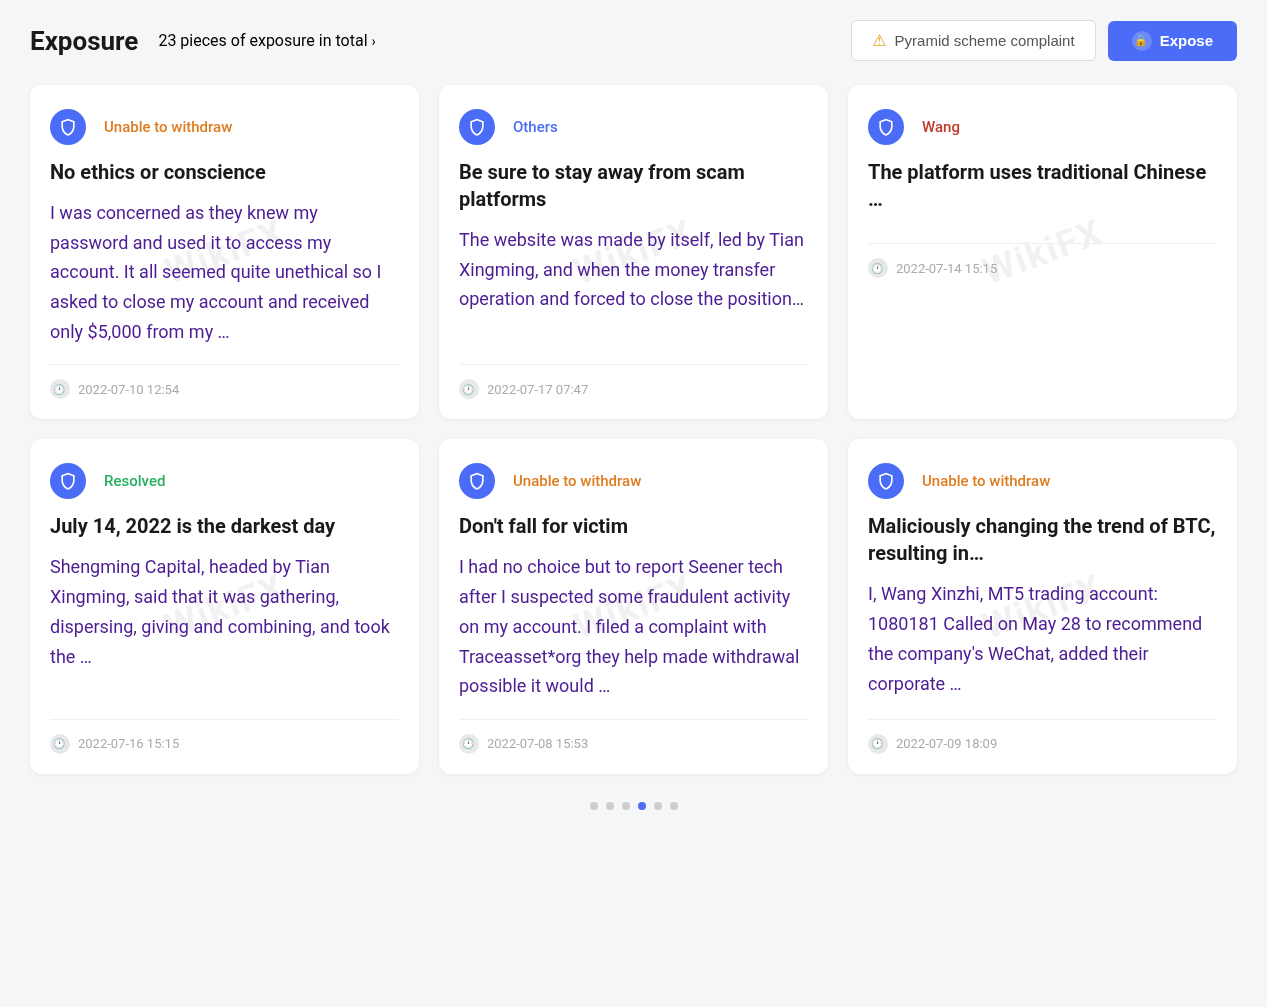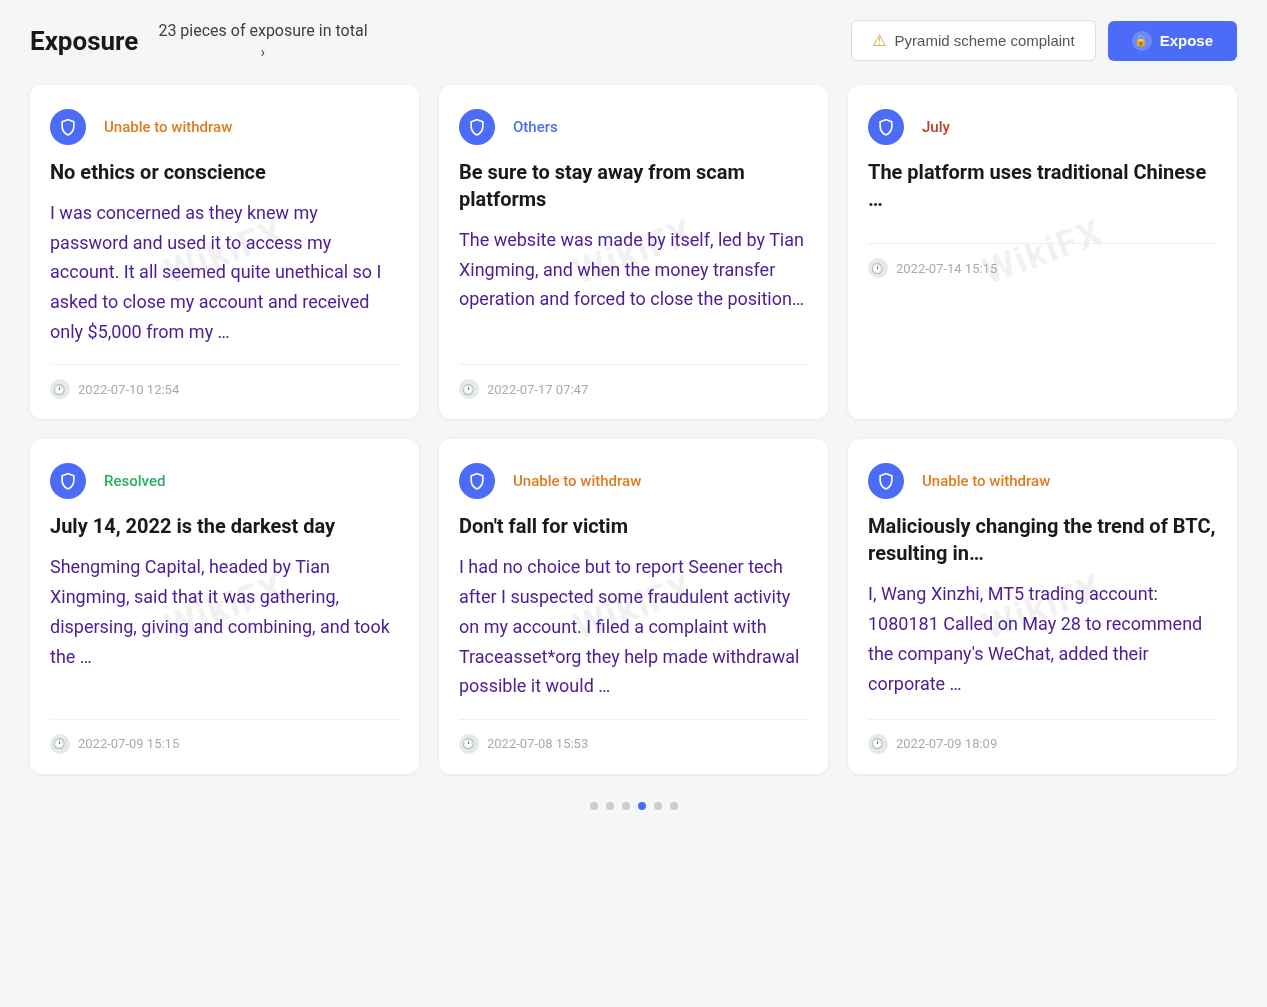--- a/index.html
+++ b/index.html
@@ -24,26 +24,25 @@
     }
 
     .header-title {
       font-size: 26px;
       font-weight: 700;
       color: #1a1a1a;
     }
 
     .header-count {
       font-size: 16px;
-      color: #404040;
+      color: #000000;
       display: flex;
       align-items: center;
       gap: 4px;
       cursor: pointer;
-      flex-direction: column;
     }
 
     .header-count .chevron {
       font-size: 14px;
     }
 
     .header-right {
       display: flex;
       align-items: center;
       gap: 12px;
@@ -292,21 +291,21 @@
   </div>
     <div class="card">
     <div class="watermark">WikiFX</div>
     <div class="card-content">
       <div class="tag-row">
         <div class="tag-avatar">
           <svg viewBox="0 0 24 24">
             <path d="M12 2L4 5v6c0 5.25 3.5 10.15 8 11.35C16.5 21.15 20 16.25 20 11V5l-8-3zm0 2.18l6 2.25V11c0 4.1-2.7 8.02-6 9.27-3.3-1.25-6-5.17-6-9.27V6.43l6-2.25z"></path>
           </svg>
         </div>
-        <span class="tag-label tag-scam">July</span>
+        <span class="tag-label tag-scam">Wang</span>
       </div>
       <div class="card-title">The platform uses traditional Chinese …</div>
       <div class="card-footer">
         <div class="time-icon">🕐</div>
         <span class="card-time">2022-07-14 15:15</span>
       </div>
     </div>
   </div>
     <div class="card">
     <div class="watermark">WikiFX</div>
@@ -316,21 +315,21 @@
           <svg viewBox="0 0 24 24">
             <path d="M12 2L4 5v6c0 5.25 3.5 10.15 8 11.35C16.5 21.15 20 16.25 20 11V5l-8-3zm0 2.18l6 2.25V11c0 4.1-2.7 8.02-6 9.27-3.3-1.25-6-5.17-6-9.27V6.43l6-2.25z"></path>
           </svg>
         </div>
         <span class="tag-label tag-resolved">Resolved</span>
       </div>
       <div class="card-title">July 14, 2022 is the darkest day</div>
       <div class="card-body">Shengming Capital, headed by Tian Xingming, said that it was gathering, dispersing, giving and combining, and took the …</div>
       <div class="card-footer">
         <div class="time-icon">🕐</div>
-        <span class="card-time">2022-07-09 15:15</span>
+        <span class="card-time">2022-07-16 15:15</span>
       </div>
     </div>
   </div>
     <div class="card">
     <div class="watermark">WikiFX</div>
     <div class="card-content">
       <div class="tag-row">
         <div class="tag-avatar">
           <svg viewBox="0 0 24 24">
             <path d="M12 2L4 5v6c0 5.25 3.5 10.15 8 11.35C16.5 21.15 20 16.25 20 11V5l-8-3zm0 2.18l6 2.25V11c0 4.1-2.7 8.02-6 9.27-3.3-1.25-6-5.17-6-9.27V6.43l6-2.25z"></path>

